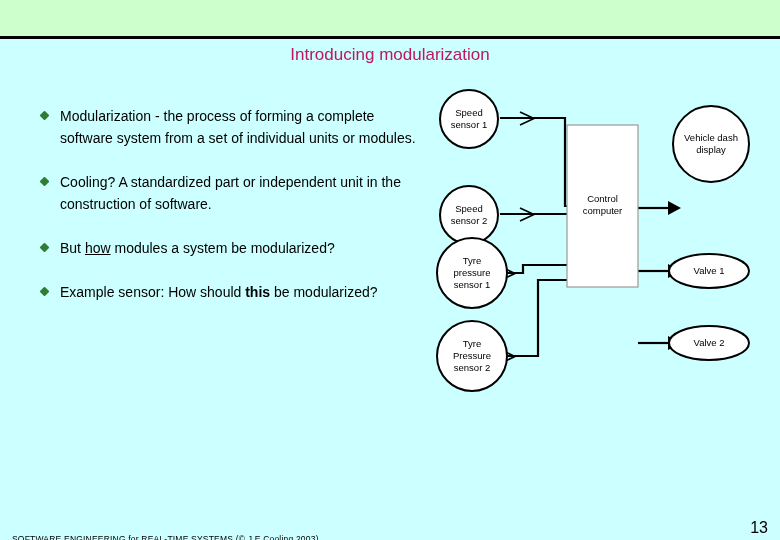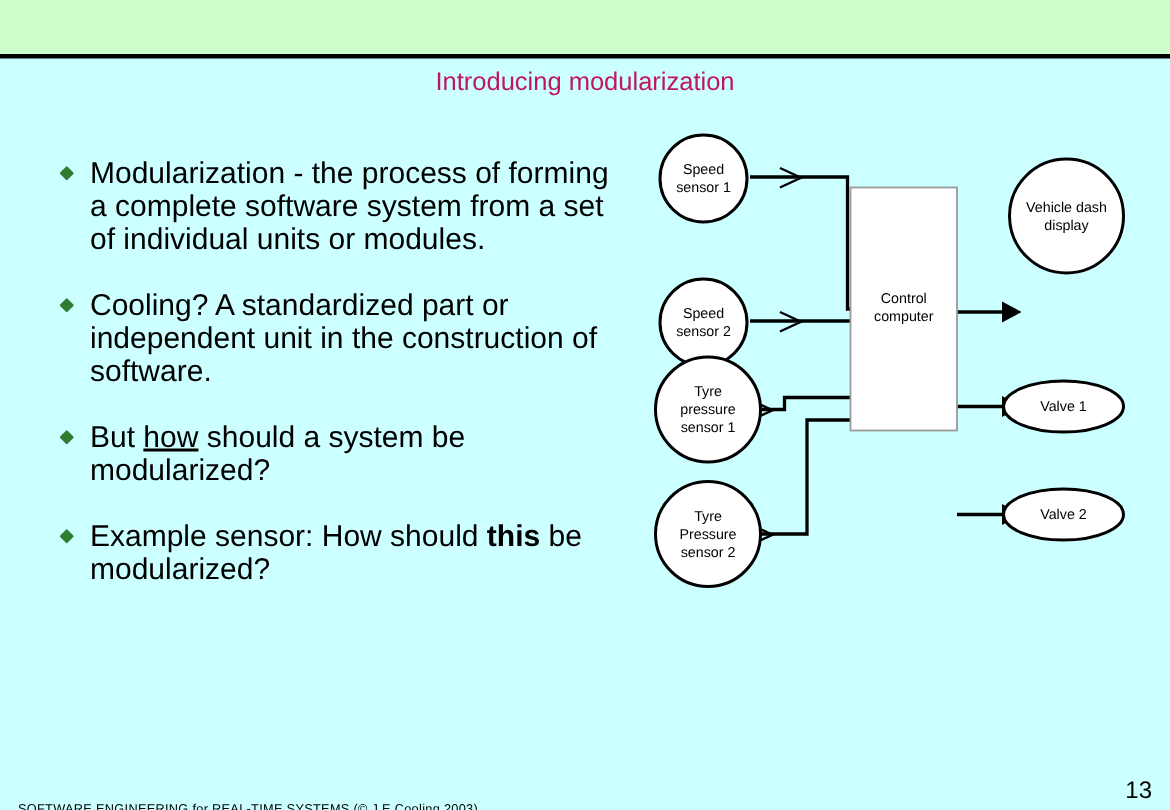--- a/index.html
+++ b/index.html
@@ -55,21 +55,21 @@
   #bullet-list {
     position: absolute;
     left: 40px;
     top: 105px;
     width: 380px;
   }
   .bullet-item {
     position: relative;
     padding-left: 20px;
     margin-bottom: 22px;
-    font-size: 20px;
+    font-size: 14px;
     line-height: 22px;
     color: #000000;
   }
   .bullet-marker {
     position: absolute;
     left: 1px;
     top: 7px;
     width: 7px;
     height: 7px;
     background: #2f7d32;
@@ -146,21 +146,21 @@
       <span class="bullet-text"><span>Modularization  -  the process of forming a complete software system from a set of individual units or modules.</span></span>
     </div>
 
     <div class="bullet-item">
       <span class="bullet-marker"></span>
       <span class="bullet-text"><span>Cooling? A standardized part or independent unit in the construction of software.</span></span>
     </div>
 
     <div class="bullet-item">
       <span class="bullet-marker"></span>
-      <span class="bullet-text"><span>But </span><u>how</u><span> should a system be modularized?</span></span>
+      <span class="bullet-text"><span>But </span><u>how</u><span> modules a system be modularized?</span></span>
     </div>
 
     <div class="bullet-item">
       <span class="bullet-marker"></span>
       <span class="bullet-text"><span>Example sensor:  How should </span><b>this</b><span> be modularized?</span></span>
     </div>
 
   </div>
 
   <div id="diagram">

